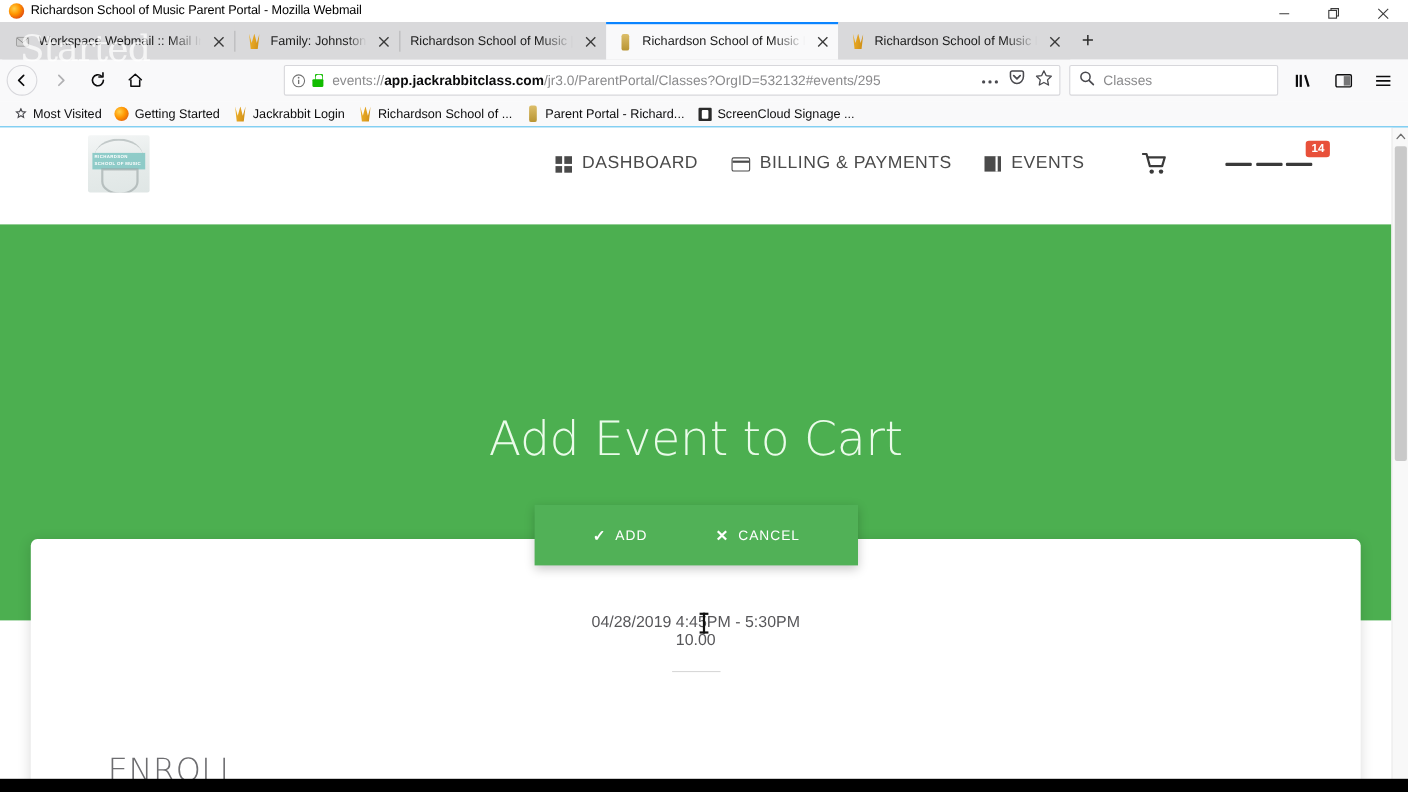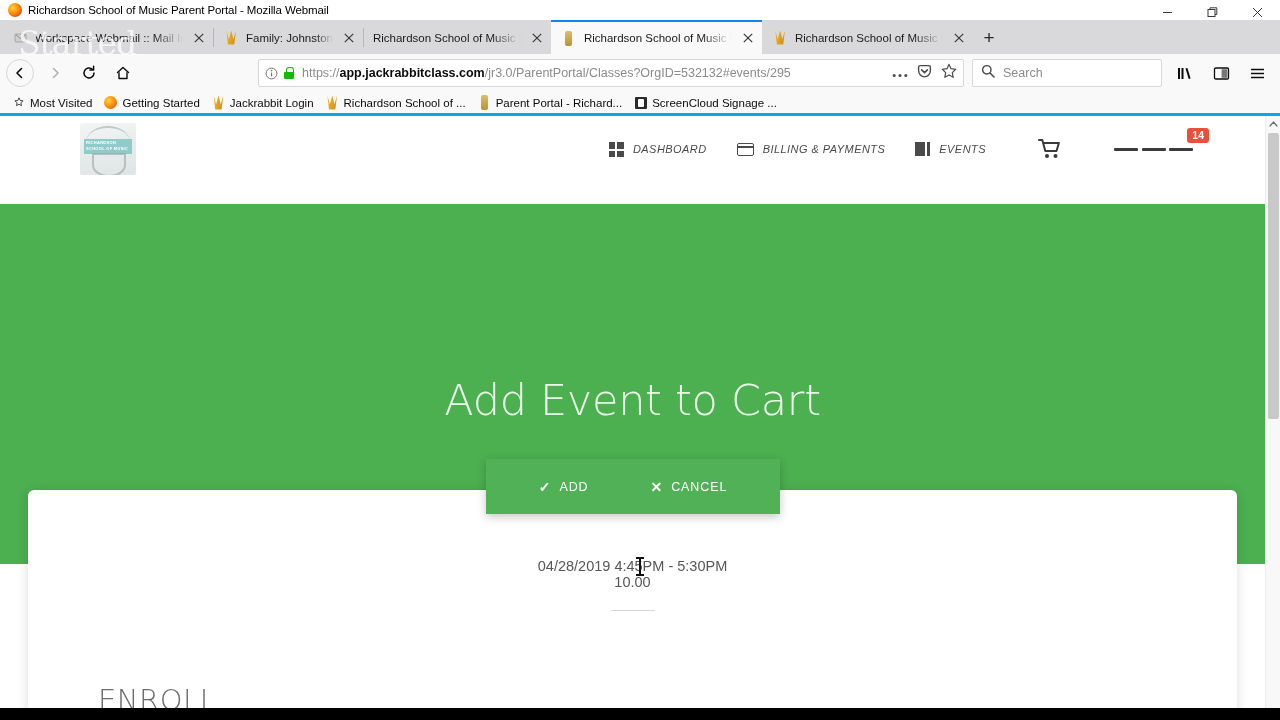--- a/index.html
+++ b/index.html
@@ -182,21 +182,21 @@
     background: #fff; border: 1px solid #d7d7db; border-radius: 2px;
     display: flex; align-items: center; gap: 8px;
     padding: 0 8px;
   }
   .search-ph { font-size: 12.5px; color: #8b8b8d; }
   .toolbar-right { display: flex; align-items: center; gap: 2px; flex: none; margin-left: 6px; }
 
   .bookmarks {
     height: 24px;
     background: #f9f9fa;
-    border-bottom: 3px solid #0ea5e9;
+    border-bottom: 1px solid #0ea5e9;
     display: flex; align-items: center;
     padding: 0 6px;
     gap: 0;
     flex: none;
   }
   .bm {
     display: flex; align-items: center; gap: 5px;
     padding: 2px 6px;
     font-size: 11.5px; color: #0c0c0d;
     white-space: nowrap;
@@ -271,24 +271,23 @@
 
   .site-nav {
     margin-left: auto;
     display: flex; align-items: center;
     gap: 30px;
     padding-right: 0;
   }
   .nav-item {
     display: flex; align-items: center; gap: 9px;
     color: #4a4a4a;
-    font-size: 11px;
+    font-size: 16px;
     letter-spacing: .45px;
     white-space: nowrap;
-    font-style: italic;
   }
   .ico-dash {
     width: 15px; height: 15px;
     display: grid; grid-template-columns: 6px 7px; grid-template-rows: 7px 6px;
     gap: 2px; flex: none;
   }
   .ico-dash i { background: #4a4a4a; display: block; }
   .ico-dash i:nth-child(1) { height: 7px; }
   .ico-dash i:nth-child(2) { height: 7px; }
   .ico-dash i:nth-child(3) { height: 6px; }
@@ -553,21 +552,21 @@
 
     <div class="urlbar">
       <span class="url-ident">
         <svg width="13" height="13" viewBox="0 0 13 13">
             <circle cx="6.5" cy="6.5" r="5.4" fill="none" stroke="#737373" stroke-width="1"></circle>
             <line x1="6.5" y1="5.6" x2="6.5" y2="9.4" stroke="#737373" stroke-width="1.2"></line>
             <circle cx="6.5" cy="3.6" r="0.8" fill="#737373"></circle>
           </svg>
         <span class="lock"></span>
       </span>
-      <span class="url-text"><span class="scheme">https://</span><span class="dom">app.jackrabbitclass.com</span><span>/jr3.0/ParentPortal/Classes?OrgID=532132#events/295</span></span>
+      <span class="url-text"><span class="scheme">events://</span><span class="dom">app.jackrabbitclass.com</span><span>/jr3.0/ParentPortal/Classes?OrgID=532132#events/295</span></span>
       <span class="url-icons">
         <span>
           <svg width="16" height="5" viewBox="0 0 16 5">
               <circle cx="2.2" cy="2.5" r="1.5" fill="currentColor"></circle>
               <circle cx="8" cy="2.5" r="1.5" fill="currentColor"></circle>
               <circle cx="13.8" cy="2.5" r="1.5" fill="currentColor"></circle>
             </svg>
         </span>
         <span>
           <svg width="15" height="15" viewBox="0 0 15 15">
@@ -583,21 +582,21 @@
       </span>
     </div>
 
     <div class="searchbar">
       <span>
         <svg width="14" height="14" viewBox="0 0 14 14">
             <circle cx="5.8" cy="5.8" r="4.2" fill="none" stroke="#4a4a4f" stroke-width="1.4"></circle>
             <line x1="9" y1="9" x2="13" y2="13" stroke="#4a4a4f" stroke-width="1.6" stroke-linecap="round"></line>
           </svg>
       </span>
-      <span class="search-ph">Search</span>
+      <span class="search-ph">Classes</span>
     </div>
 
     <div class="toolbar-right">
       <div class="nav-btn">
         <svg width="18" height="16" viewBox="0 0 18 16">
             <rect x="2" y="3" width="2" height="11" fill="currentColor"></rect>
             <rect x="5.5" y="3" width="2" height="11" fill="currentColor"></rect>
             <polygon points="9.5,3.6 11.4,3 14.6,13.4 12.7,14" fill="currentColor"></polygon>
           </svg>
       </div>

